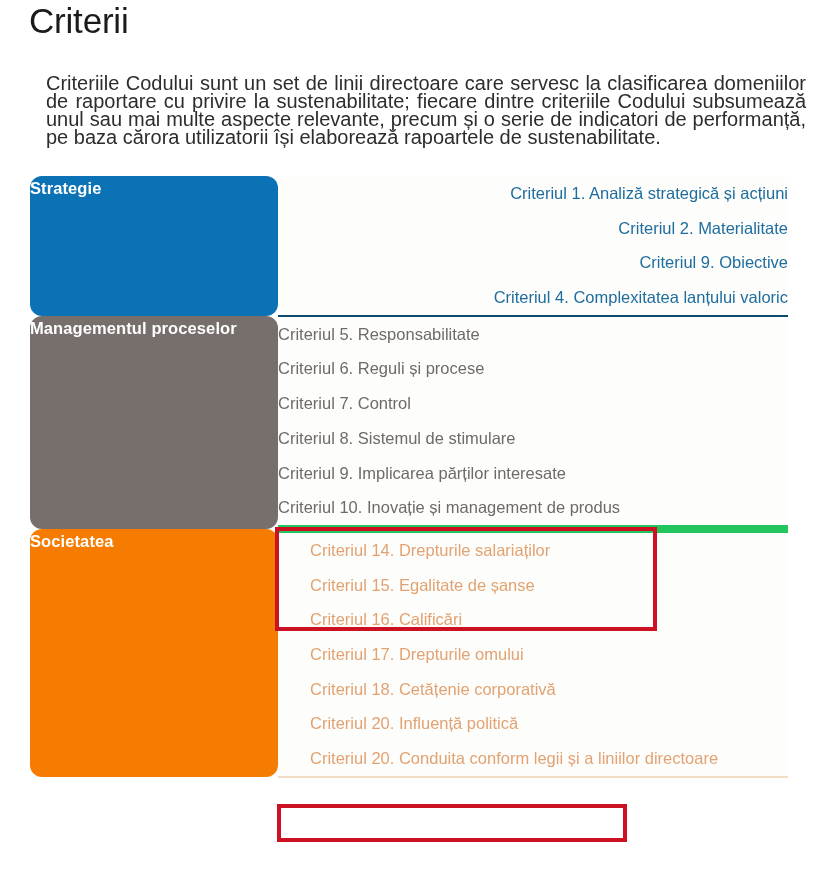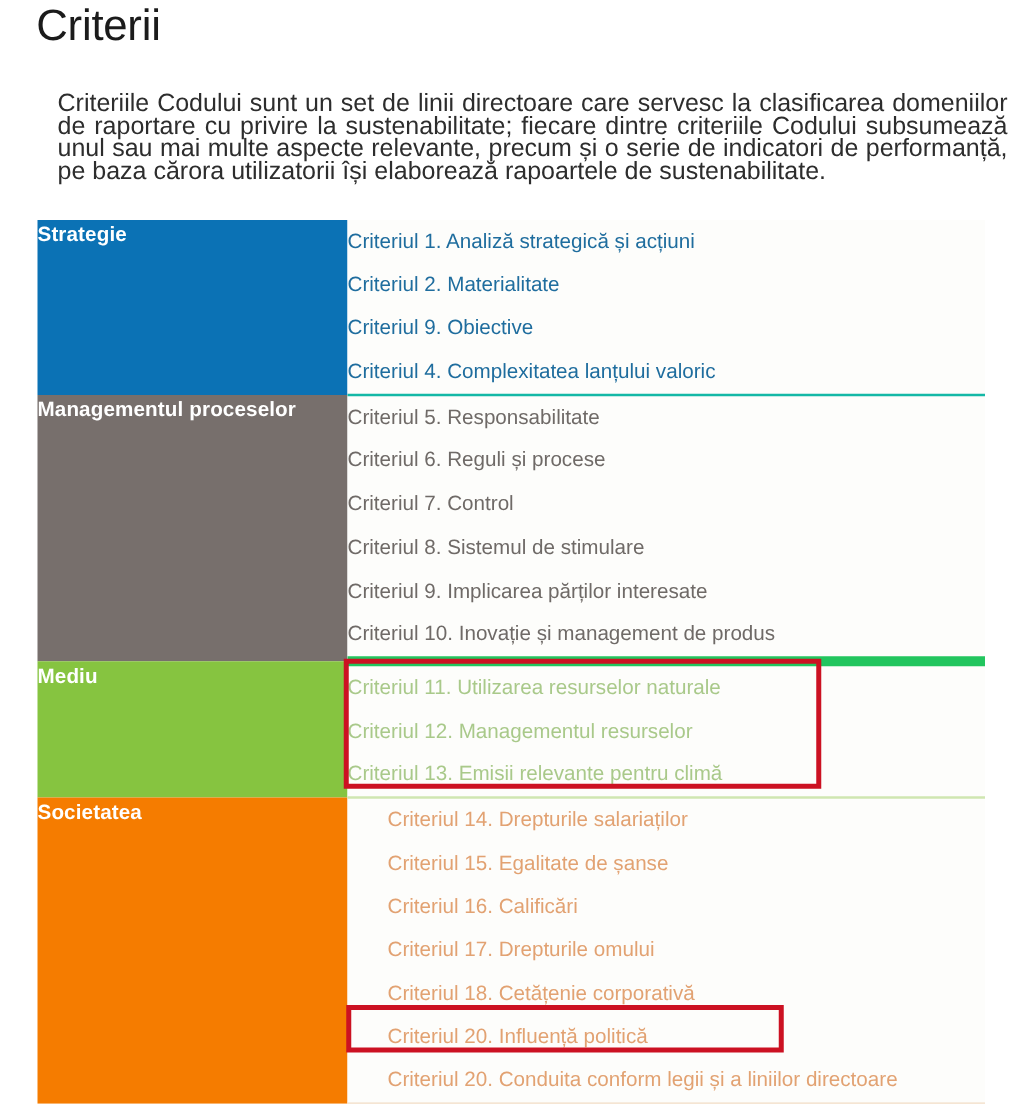--- a/index.html
+++ b/index.html
@@ -41,41 +41,41 @@
   }
 
   
   .criteria-table {
     position: absolute;
     left: 30px; top: 176px;
     width: 758px;
     border-collapse: collapse;
     table-layout: fixed;
   }
-  .criteria-table td { padding: 0; vertical-align: top; }
+  .criteria-table td { padding: 0; vertical-align: top; border-radius: 12px; }
 
   .cat-cell {
     width: 248px;
     padding: 9px 0 0 9px;
     color: #ffffff;
     font-size: 16.5px;
     font-weight: 700;
     line-height: 24px;
     letter-spacing: 0.1px;
   }
   .cat-strategie   { background: #0b72b5; }
   .cat-procese     { background: #776f6c; }
   .cat-mediu       { background: #86c440; }
   .cat-societate   { background: #f57c00; }
 
   .list-cell {
     padding: 0 0 0 10px;
     background: #fdfdfb;
   }
-  .list-cell.sep-blue   { border-bottom: 2px solid #14b8a6; }
+  .list-cell.sep-blue   { border-bottom: 2px solid #0c4a6e; text-align: right; }
   .list-cell.sep-gray   { border-bottom: 8px solid #22c55e; }
   .list-cell.sep-green  { border-bottom: 2px solid #cfe6b1; }
   .list-cell.sep-orange { border-bottom: 2px solid #f2dcc4; }
   .cat-cell.sep-blue,
   .cat-cell.sep-gray,
   .cat-cell.sep-green,
   .cat-cell.sep-orange { border-bottom: 0; }
 
   .crit-list { margin: 0; padding: 0; list-style: none; }
   .crit-list li { height: 34.7px; line-height: 34.7px; }
@@ -130,30 +130,20 @@
             <li><a href="#" class="crit-link lnk-gray">Criteriul 5. Responsabilitate</a></li>
             <li><a href="#" class="crit-link lnk-gray">Criteriul 6. Reguli și procese</a></li>
             <li><a href="#" class="crit-link lnk-gray">Criteriul 7. Control</a></li>
             <li><a href="#" class="crit-link lnk-gray">Criteriul 8. Sistemul de stimulare</a></li>
             <li><a href="#" class="crit-link lnk-gray">Criteriul 9. Implicarea părților interesate</a></li>
             <li><a href="#" class="crit-link lnk-gray">Criteriul 10. Inovație și management de produs</a></li>
           </ul>
         </td>
       </tr>
 
-      <tr>
-        <td class="cat-cell cat-mediu sep-green">Mediu</td>
-        <td class="list-cell sep-green">
-          <ul class="crit-list">
-            <li><a href="#" class="crit-link lnk-green">Criteriul 11. Utilizarea resurselor naturale</a></li>
-            <li><a href="#" class="crit-link lnk-green">Criteriul 12. Managementul resurselor</a></li>
-            <li><a href="#" class="crit-link lnk-green">Criteriul 13. Emisii relevante pentru climă</a></li>
-          </ul>
-        </td>
-      </tr>
 
       <tr>
         <td class="cat-cell cat-societate sep-orange">Societatea</td>
         <td class="list-cell sep-orange">
           <ul class="crit-list">
             <li><a href="#" class="crit-link lnk-orange">Criteriul 14. Drepturile salariaților</a></li>
             <li><a href="#" class="crit-link lnk-orange">Criteriul 15. Egalitate de șanse</a></li>
             <li><a href="#" class="crit-link lnk-orange">Criteriul 16. Calificări</a></li>
             <li><a href="#" class="crit-link lnk-orange">Criteriul 17. Drepturile omului</a></li>
             <li><a href="#" class="crit-link lnk-orange">Criteriul 18. Cetățenie corporativă</a></li>

